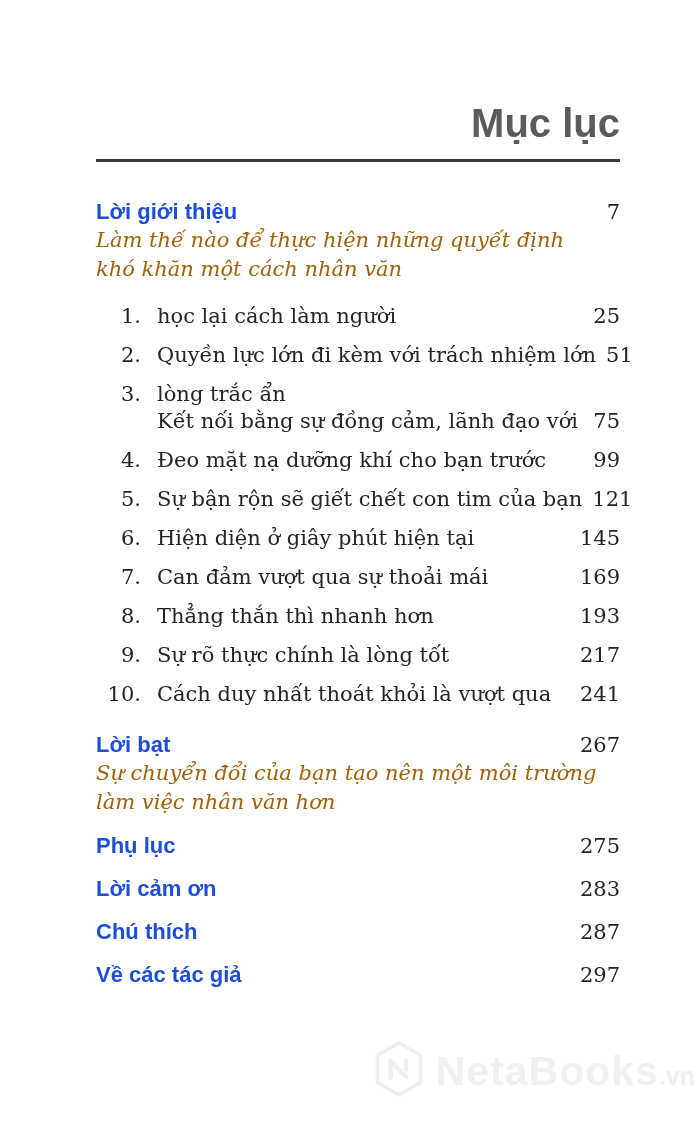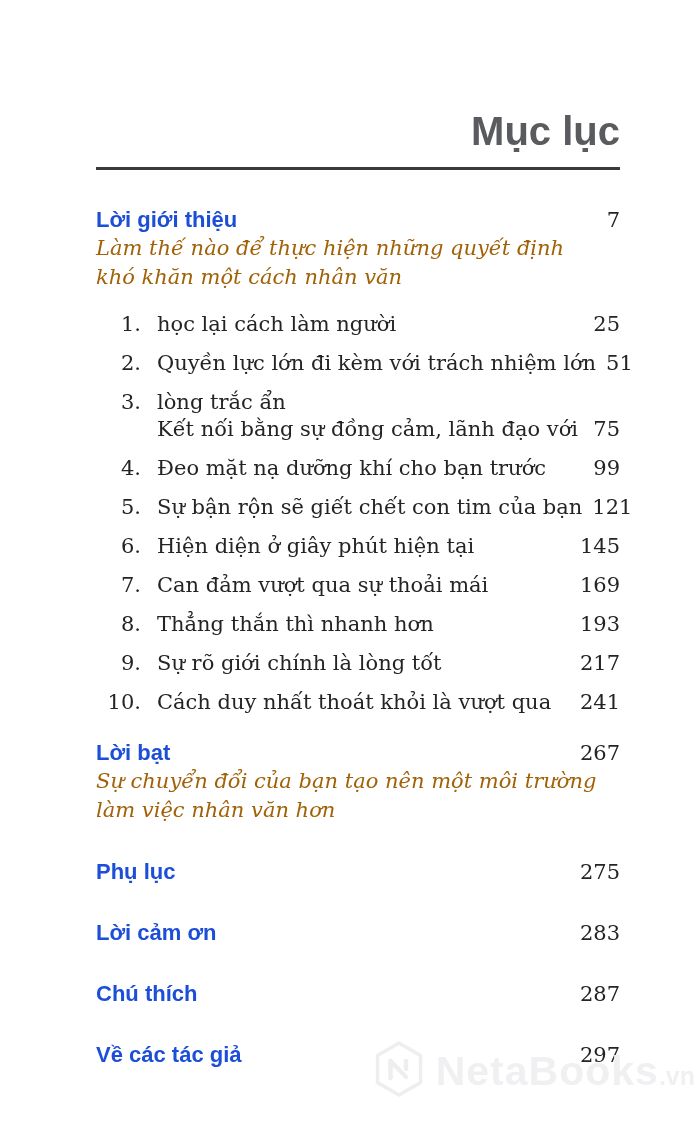--- a/index.html
+++ b/index.html
@@ -6,21 +6,21 @@
   .page{
     position:relative;
     width:700px;height:1121px;
     background:#ffffff;
     overflow:hidden;
     font-family:"DejaVu Serif","Liberation Serif",serif;
     color:#242426;
   }
   .content{
     position:absolute;
-    left:96px; right:80px; top:8px;
+    left:96px; right:80px; top:0;
   }
   .page-title{
     margin-top:100px;
     text-align:right;
     font-family:"Liberation Sans","DejaVu Sans",sans-serif;
     font-weight:bold;
     font-size:40px;
     line-height:46px;
     color:#5a5b5e;
     letter-spacing:0px;
@@ -69,21 +69,21 @@
   }
   .ch-num{
     align-self:flex-start;
     width:45px;
     text-align:right;
     flex:none;
   }
   .ch-title{margin-left:16px;}
   .ch-title div{white-space:nowrap;}
   .ch-page{margin-left:auto; padding-left:10px;}
-  .back-simple{margin-top:33px;}
+  .back-simple{margin-top:15px;}
   .lb{margin-top:23px;}
   
   .watermark{
     position:absolute;
     right:5px; bottom:20px;
     display:flex;
     align-items:center;
     gap:12px;
     user-select:none;
   }
@@ -184,21 +184,21 @@
         <span class="ch-num">8.</span>
         <div class="ch-title">
           <div>Thẳng thắn thì nhanh hơn</div>
         </div>
         <span class="ch-page">193</span>
       </div>
 
       <div class="ch">
         <span class="ch-num">9.</span>
         <div class="ch-title">
-          <div>Sự rõ giới chính là lòng tốt</div>
+          <div>Sự rõ thực chính là lòng tốt</div>
         </div>
         <span class="ch-page">217</span>
       </div>
 
       <div class="ch">
         <span class="ch-num">10.</span>
         <div class="ch-title">
           <div>Cách duy nhất thoát khỏi là vượt qua</div>
         </div>
         <span class="ch-page">241</span>

